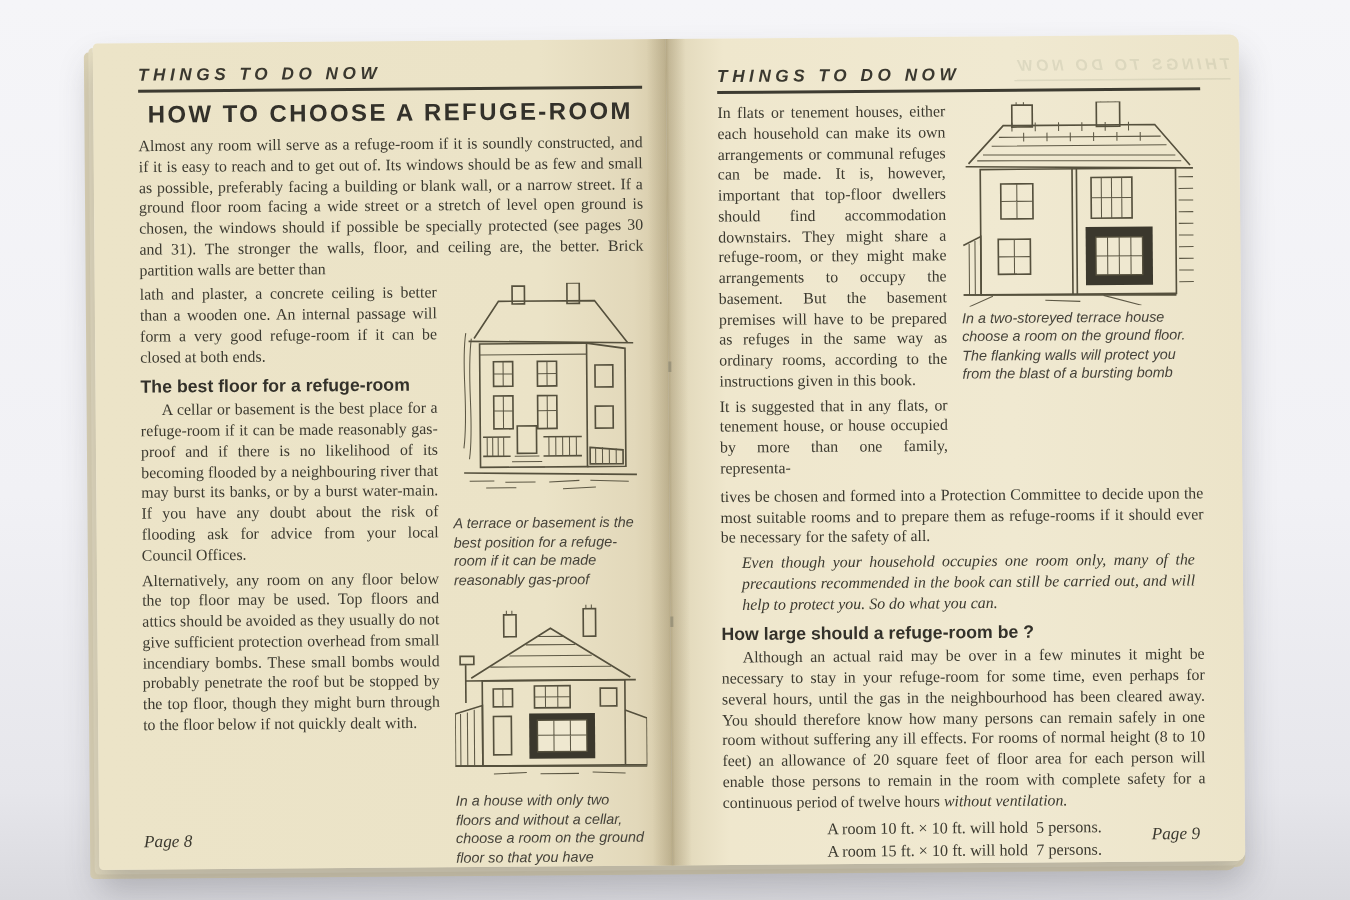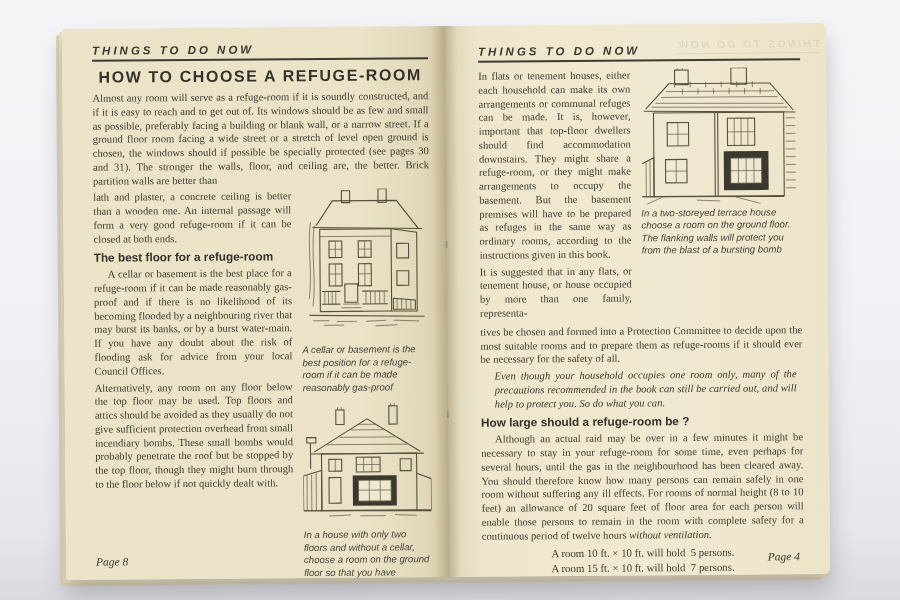--- a/index.html
+++ b/index.html
@@ -126,21 +126,21 @@
             <path class="ink" d="M22,112 L42,112 M22,126 L42,126"></path>
             <path class="ink-thin" d="M25,112 L25,126 M29,112 L29,126 M33,112 L33,126 M37,112 L37,126"></path>
             <path class="ink" d="M66,112 L94,112 M66,126 L94,126"></path>
             <path class="ink-thin" d="M70,112 L70,126 M75,112 L75,126 M80,112 L80,126 M85,112 L85,126 M90,112 L90,126"></path>
             <path class="ink" d="M100,120 L124,122 L124,132 L100,132 Z"></path>
             <path class="ink-thin" d="M104,120 L104,132 M109,120 L109,132 M114,121 L114,132 M119,121 L119,132"></path>
             <path class="ink" d="M8,138 L134,140"></path>
             <path class="ink-thin" d="M12,144 L30,144 M38,145 L60,145 M70,145 L92,144 M100,144 L128,145 M24,149 L46,149 M80,150 L104,149"></path>
             <path class="ink-thin" d="M10,36 C6,60 12,90 8,120 M14,40 C10,70 16,100 12,128"></path>
           </svg>
-          <figcaption>A cellar or basement is the best position for a refuge-room if it can be made reasonably gas-proof</figcaption>
+          <figcaption>A terrace or basement is the best position for a refuge-room if it can be made reasonably gas-proof</figcaption>
         </figure>
 
         <figure>
           <svg class="house" width="128" height="124" viewBox="0 0 140 130">
             <path class="ink" d="M12,52 L70,16 L128,52"></path>
             <path class="ink" d="M8,54 L132,54"></path>
             <path class="ink-thin" d="M26,44 L114,44 M40,36 L100,36 M52,28 L88,28 M60,22 L80,22"></path>
             <rect class="ink" x="36" y="6" width="9" height="16"></rect>
             <rect class="ink" x="94" y="2" width="9" height="20"></rect>
             <path class="ink-thin" d="M38,3 L38,6 M42,3 L42,6 M96,-1 L96,2 M100,-1 L100,2"></path>
@@ -215,19 +215,19 @@
       <p>tives be chosen and formed into a Protection Committee to decide upon the most suitable rooms and to prepare them as refuge-rooms if it should ever be necessary for the safety of all.</p>
       <p class="italic-note">Even though your household occupies one room only, many of the precautions recommended in the book can still be carried out, and will help to protect you.   So do what you can.</p>
       <h2 class="subhead">How large should a refuge-room be ?</h2>
       <p class="indent"><span>Although an actual raid may be over in a few minutes it might be necessary to stay in your refuge-room for some time, even perhaps for several hours, until the gas in the neighbourhood has been cleared away.  You should therefore know how many persons can remain safely in one room without suffering any ill effects. For rooms of normal height (8 to 10 feet) an allowance of 20 square feet of floor area for each person will enable those persons to remain in the room with complete safety for a continuous period of twelve hours </span><i>without ventilation.</i></p>
       <div class="capacity">
         <div class="cap-line">A room 10 ft. × 10 ft. will hold  5 persons.</div>
         <div class="cap-line">A room 15 ft. × 10 ft. will hold  7 persons.</div>
         <div class="cap-line">A room 20 ft. × 12 ft. will hold 12 persons.</div>
       </div>
     </div>
-    <div class="pageno pr">Page 4</div>
+    <div class="pageno pr">Page 9</div>
   </div>
 
   <div class="spine-shade"></div>
   <div class="staple" style="left:50%;top:215px;"></div>
   <div class="staple" style="left:50%;top:385px;"></div>
 </div>
 
 </body></html>

